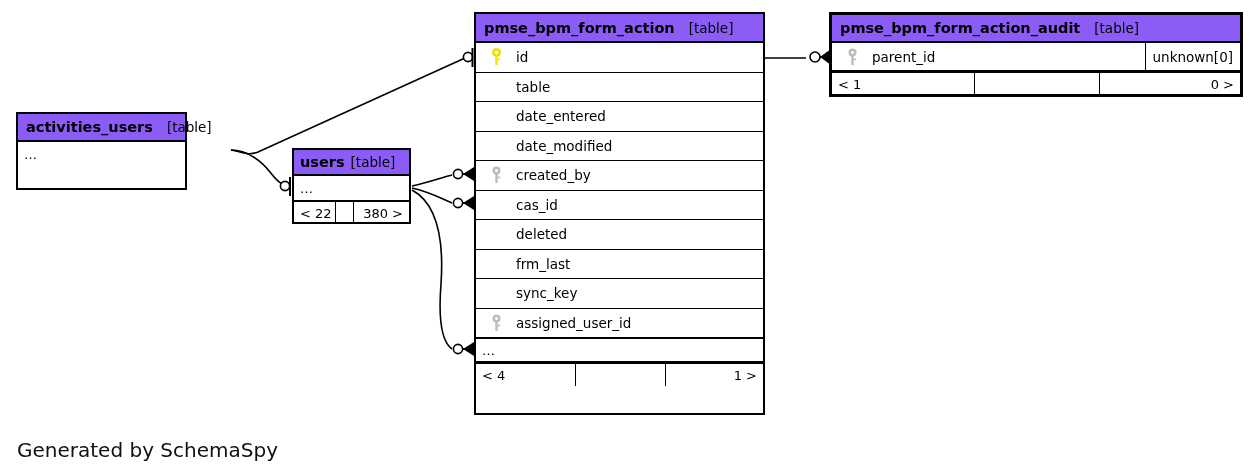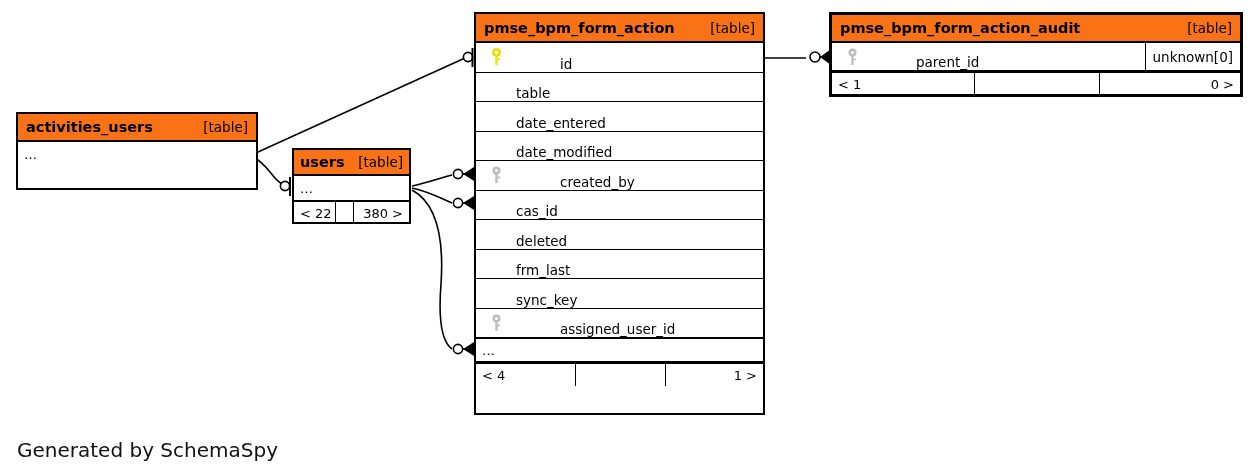--- a/index.html
+++ b/index.html
@@ -31,49 +31,47 @@
     position: absolute;
     background: #ffffff;
     border: 2px solid #000000;
     box-sizing: border-box;
     z-index: 5;
   }
   .table-box.thick {
     border-width: 3px;
   }
   .tbl-header {
-    background: #f97316;
+    background: #8b5cf6;
     border-bottom: 2px solid #000000;
     box-sizing: border-box;
     display: flex;
     align-items: center;
-    justify-content: space-between;
     padding: 0 8px;
     height: 29px;
   }
   .tbl-name {
     font-weight: bold;
     font-size: 14.5px;
     color: #000000;
     white-space: nowrap;
   }
   .tbl-tag {
     font-size: 13.5px;
     color: #000000;
     white-space: nowrap;
     margin-left: 14px;
   }
   .row {
     box-sizing: border-box;
     border-bottom: 1px solid #000000;
     height: 29.5px;
     display: flex;
-    align-items: flex-end;
+    align-items: center;
     position: relative;
-    gap: 44px;
   }
   .row:last-child { border-bottom: none; }
   .row .keycell {
     width: 40px;
     flex: 0 0 40px;
     display: flex;
     align-items: center;
     justify-content: center;
     height: 100%;
   }
@@ -286,21 +284,21 @@
       <span class="type-cell" style="position:absolute; right:0; top:0;">unknown[0]</span>
     </div>
 
     <div class="footer-row">
       <div class="footer-cell" style="width:143px;">&lt; 1</div>
       <div class="footer-cell" style="width:125px;"></div>
       <div class="footer-cell right" style="flex:1;">0 &gt;</div>
     </div>
   </div>
 
-  <div class="table-box" style="left:16px; top:112px; width:242px; height:78px;">
+  <div class="table-box" style="left:16px; top:112px; width:171px; height:78px;">
     <div class="tbl-header" style="height:28px;">
       <span class="tbl-name">activities_users</span>
       <span class="tbl-tag">[table]</span>
     </div>
 
     <div class="ellipsis-row" style="height:25px; border-bottom:none;">…</div>
 
   </div>
 
   <div class="table-box" style="left:292px; top:148px; width:119px; height:76px;">

